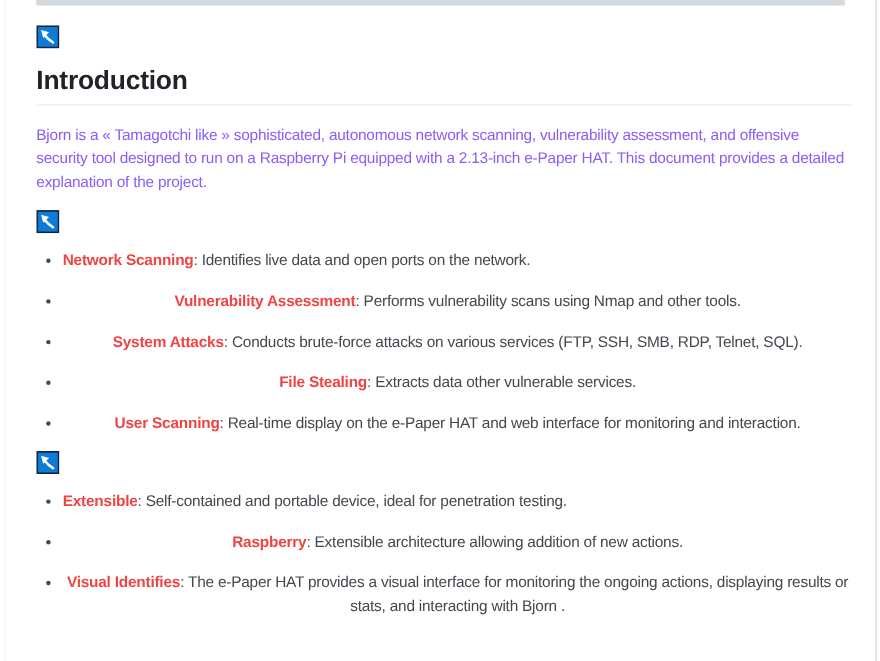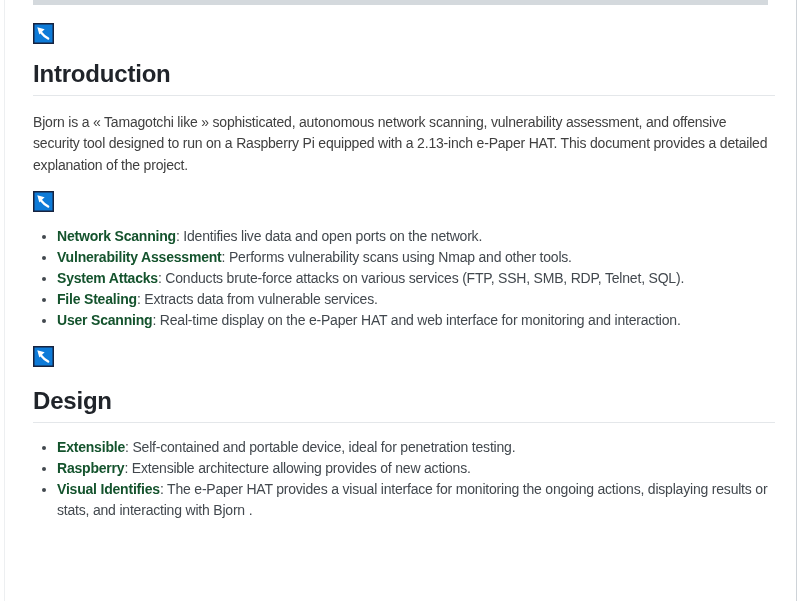--- a/index.html
+++ b/index.html
@@ -58,37 +58,38 @@
     border-bottom: 1px solid #e4e7ea;
   }
   h2.first {
     margin-top: 16px;
   }
   p.body-text {
     margin: 16px 0 0 0;
     font-size: 14px;
     line-height: 21.5px;
     letter-spacing: -0.2px;
-    color: #404040;
+    color: #8b5cf6;
   }
   ul.feature-list {
     margin: 14px 0 0 0;
     padding: 0 0 0 24px;
   }
   ul.feature-list li {
     font-size: 14px;
     line-height: 21px;
     letter-spacing: -0.2px;
     color: #42484e;
   }
   ul.feature-list li + li {
-    margin-top: 0;
+    margin-top: 16px;
+    text-align: center;
   }
   ul.feature-list strong {
-    color: #14532d;
+    color: #ef4444;
     font-weight: 700;
   }
 </style>
 </head>
 <body>
 
 <div class="left-edge-line"></div>
 <div class="right-edge-line"></div>
 <div class="top-strip"></div>
 
@@ -112,33 +113,32 @@
         <rect x="0.75" y="0.75" width="19.5" height="19.5" fill="#0e7bd8" stroke="#17233f" stroke-width="1.5"></rect>
         <path d="M15.2 15.6 C 12.2 13.8, 9.8 11.6, 7.6 8.9" stroke="#ffffff" stroke-width="2.3" fill="none" stroke-linecap="round"></path>
         <path d="M4.3 4.3 L 11.6 6.3 L 6.3 11.6 Z" fill="#ffffff"></path>
       </svg>
     </span>
   </div>
   <ul class="feature-list">
     <li><strong>Network Scanning</strong><span>: </span><span>Identifies live data and open ports on the network.</span></li>
     <li><strong>Vulnerability Assessment</strong><span>: </span><span>Performs vulnerability scans using Nmap and other tools.</span></li>
     <li><strong>System Attacks</strong><span>: </span><span>Conducts brute-force attacks on various services (FTP, SSH, SMB, RDP, Telnet, SQL).</span></li>
-    <li><strong>File Stealing</strong><span>: </span><span>Extracts data from vulnerable services.</span></li>
+    <li><strong>File Stealing</strong><span>: </span><span>Extracts data other vulnerable services.</span></li>
     <li><strong>User Scanning</strong><span>: </span><span>Real-time display on the e-Paper HAT and web interface for monitoring and interaction.</span></li>
   </ul>
 
   <div class="icon-row mid">
     <span class="ph-icon">
       <svg width="21" height="21" viewBox="0 0 21 21">
         <rect x="0.75" y="0.75" width="19.5" height="19.5" fill="#0e7bd8" stroke="#17233f" stroke-width="1.5"></rect>
         <path d="M15.2 15.6 C 12.2 13.8, 9.8 11.6, 7.6 8.9" stroke="#ffffff" stroke-width="2.3" fill="none" stroke-linecap="round"></path>
         <path d="M4.3 4.3 L 11.6 6.3 L 6.3 11.6 Z" fill="#ffffff"></path>
       </svg>
     </span>
   </div>
-  <h2>Design</h2>
   <ul class="feature-list">
     <li><strong>Extensible</strong><span>: </span><span>Self-contained and portable device, ideal for penetration testing.</span></li>
-    <li><strong>Raspberry</strong><span>: </span><span>Extensible architecture allowing provides of new actions.</span></li>
+    <li><strong>Raspberry</strong><span>: </span><span>Extensible architecture allowing addition of new actions.</span></li>
     <li><strong>Visual Identifies</strong><span>: </span><span>The e-Paper HAT provides a visual interface for monitoring the ongoing actions, displaying results or stats, and interacting with Bjorn .</span></li>
   </ul>
 
 </div>
 
 </body></html>

